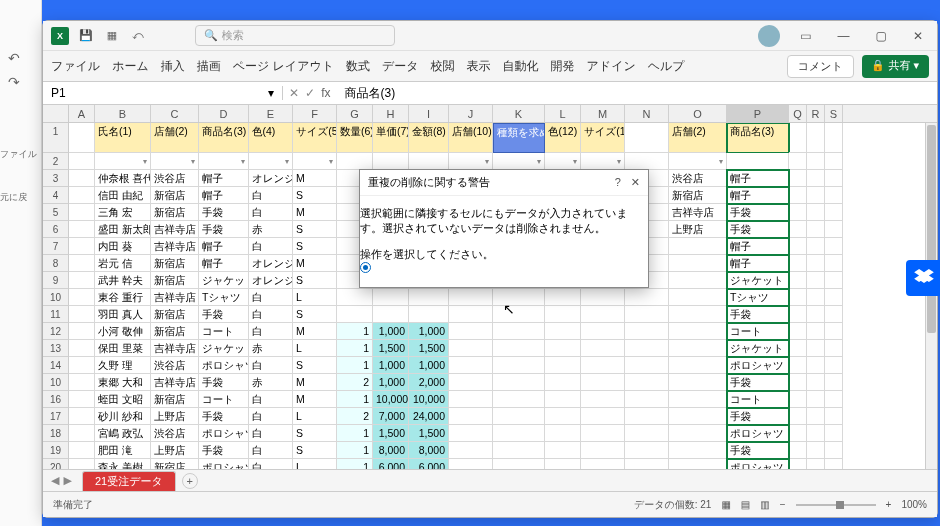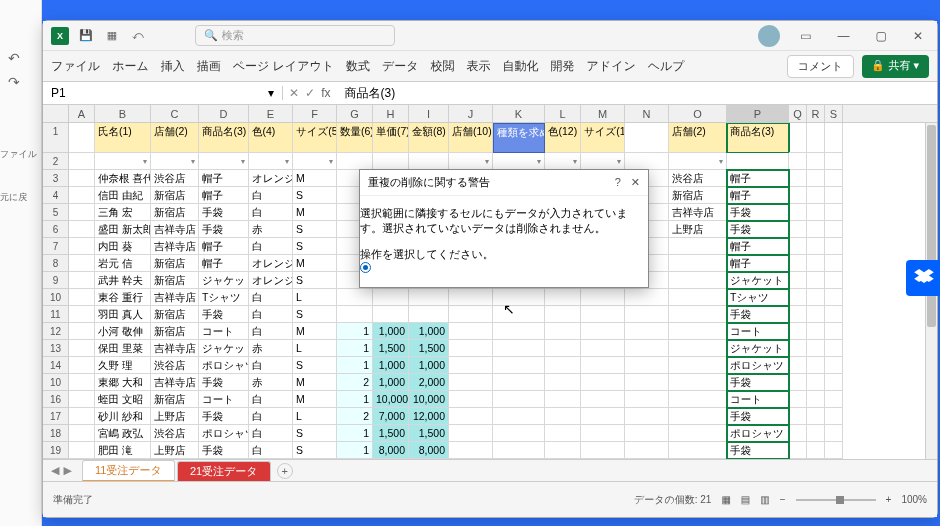--- a/index.html
+++ b/index.html
@@ -52,21 +52,21 @@
 .vscroll { position: absolute; right: 0; top: 18px; bottom: 0; width: 12px; background: #f0f0f0; border-left: 1px solid #ccc; }
 .vthumb { position: absolute; left: 1px; right: 1px; top: 2px; height: 60%; background: #c0c0c0; border-radius: 2px; }
 
 .tabs-bar { height: 22px; display: flex; align-items: center; background: #f5f5f5; border-top: 1px solid #ccc; font-size: 11px; padding: 0 8px; gap: 2px; }
 .tab-nav { display: flex; gap: 4px; color: #888; margin-right: 8px; }
 .sheet-tab { padding: 2px 12px; border: 1px solid #ccc; border-bottom: none; border-radius: 3px 3px 0 0; }
 .tab-orange { background: #fff; color: #d37a2a; border-bottom: 2px solid #e8a050; }
 .tab-red { background: #d93838; color: #fff; }
 .add-tab { border: 1px solid #ccc; border-radius: 50%; width: 16px; height: 16px; line-height: 14px; text-align: center; margin-left: 4px; color: #666; }
 
-.status-bar { height: 36px; display: flex; align-items: center; background: #f5f5f5; border-top: 1px solid #ccc; font-size: 10px; color: #555; padding: 0 10px; gap: 16px; }
+.status-bar { height: 26px; display: flex; align-items: center; background: #f5f5f5; border-top: 1px solid #ccc; font-size: 10px; color: #555; padding: 0 10px; gap: 16px; }
 .status-right { margin-left: auto; display: flex; gap: 10px; align-items: center; }
 .zoom-slider { width: 80px; height: 2px; background: #bbb; position: relative; }
 .zoom-thumb { position: absolute; left: 50%; top: -3px; width: 8px; height: 8px; background: #888; }
 
 .dialog { position: absolute; left: 316px; top: 148px; width: 290px; background: #fff; border: 1px solid #888; box-shadow: 0 4px 16px rgba(0,0,0,.3); font-size: 11px; }
 .dlg-title { height: 26px; display: flex; align-items: center; justify-content: space-between; padding: 0 8px; background: #fff; border-bottom: 1px solid #eee; }
 .dlg-tbtns { display: flex; gap: 10px; color: #555; }
 .dlg-body { padding: 10px 0; }
 .dlg-msg { margin-bottom: 10px; line-height: 1.4; }
 .dlg-lab { }
@@ -536,21 +536,21 @@
         <div class="row">
           <div class="row-h">17</div>
           <div class="cell" style="width: 26px;"></div>
           <div class="cell" style="width: 56px;">砂川 紗和</div>
           <div class="cell" style="width: 48px;">上野店</div>
           <div class="cell" style="width: 50px;">手袋</div>
           <div class="cell" style="width: 44px;">白</div>
           <div class="cell" style="width: 44px;">L</div>
           <div class="cell num" style="width: 36px; background: rgb(234, 255, 255);">2</div>
           <div class="cell num" style="width: 36px; background: rgb(166, 232, 232);">7,000</div>
-          <div class="cell num" style="width: 40px; background: rgb(166, 232, 232);">12,000</div>
+          <div class="cell num" style="width: 40px; background: rgb(166, 232, 232);">24,000</div>
           <div class="cell" style="width: 44px;"></div>
           <div class="cell" style="width: 52px;"></div>
           <div class="cell" style="width: 36px;"></div>
           <div class="cell" style="width: 44px;"></div>
           <div class="cell" style="width: 44px;"></div>
           <div class="cell" style="width: 58px;"></div>
           <div class="cell p-selected" style="width: 62px;">手袋</div>
           <div class="cell" style="width: 18px;"></div>
           <div class="cell" style="width: 18px;"></div>
           <div class="cell" style="width: 18px;"></div>
@@ -625,21 +625,20 @@
     <div class="vscroll">
         <div class="vthumb"></div>
       </div>
   </div>
 
   <div class="tabs-bar">
     <div class="tab-nav">
         <span>◀</span>
         <span>▶</span>
       </div>
-    <div class="sheet-tab tab-orange">11受注データ</div>
     <div class="sheet-tab tab-red">21受注データ</div>
     <div class="add-tab">+</div>
   </div>
 
   <div class="status-bar">
     <span>準備完了</span>
     <div class="status-right">
       <span>データの個数: 21</span>
       <span>▦</span>
       <span>▤</span>

